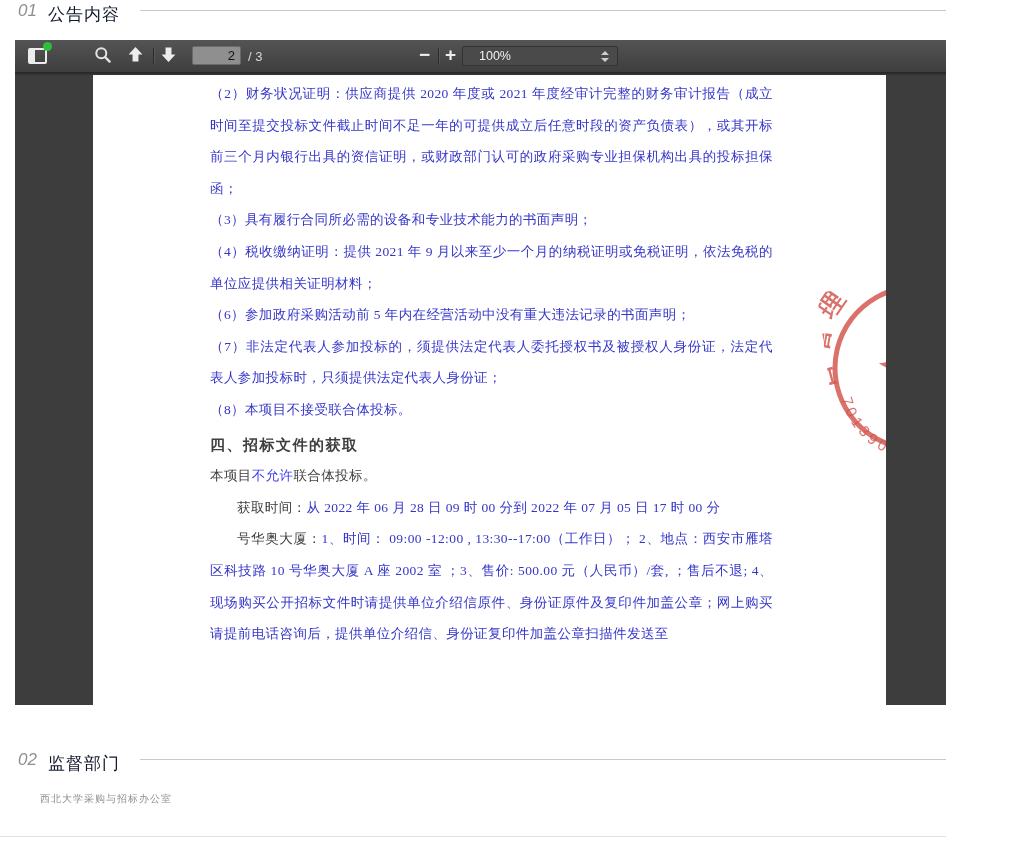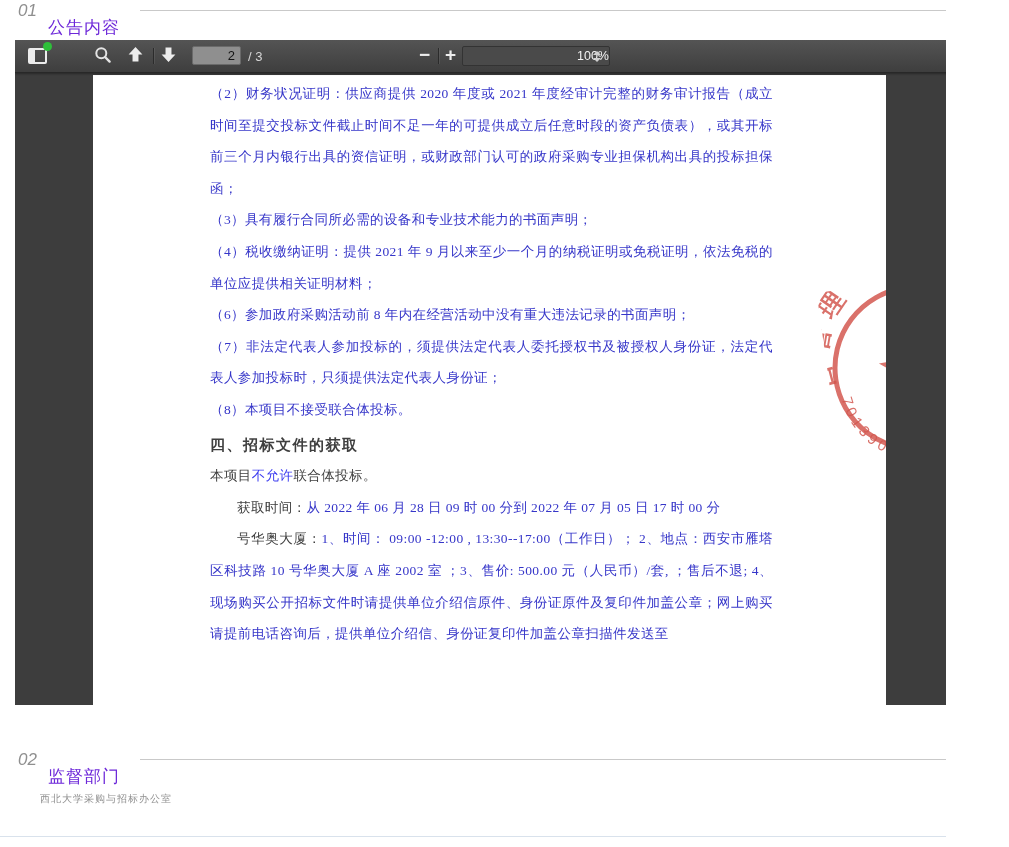--- a/index.html
+++ b/index.html
@@ -3,21 +3,21 @@
 <meta charset="utf-8">
 <style>
   html,body{margin:0;padding:0;background:#fff;}
   .canvas{
     position:relative;width:946px;height:847px;overflow:hidden;
     background:#fff;font-family:"Liberation Sans","DejaVu Sans",sans-serif;
   }
   
   .sec-header{position:absolute;left:0;width:100%;height:22px;}
   .sec-num{position:absolute;left:18px;top:1px;font-style:italic;font-size:17px;color:#8f8f8f;}
-  .sec-title{position:absolute;left:48px;top:16px;font-size:17px;color:#6d28d9;letter-spacing:1px;}
+  .sec-title{position:absolute;left:48px;top:3px;font-size:17px;color:#0f172a;letter-spacing:1px;}
   .sec-rule{position:absolute;left:140px;top:10px;width:843px;height:0;border-top:1px solid #c9c9c9;}
   .dept-text{position:absolute;left:40px;top:792px;font-size:10px;color:#909090;letter-spacing:1px;}
   .bottom-rule{position:absolute;left:0;top:836px;width:1009px;height:1px;background:#d9e2ec;}
 
   
   .pdf-viewer{position:absolute;left:15px;top:40px;width:968px;height:665px;background:#3d3d3d;overflow:hidden;}
   .toolbar{position:absolute;left:0;top:0;width:100%;height:32px;
     background:linear-gradient(#545454,#3e3e3e);border-bottom:1px solid #282828;
     box-shadow:0 1px 2px rgba(0,0,0,.35);z-index:3;}
   .tb-btn{position:absolute;top:6px;width:20px;height:20px;cursor:pointer;}
@@ -28,21 +28,21 @@
   .green-dot{position:absolute;right:-4px;top:-4px;width:9px;height:9px;border-radius:50%;background:#2ec03a;}
 
   .page-input{position:absolute;left:177px;top:6px;width:42px;height:17px;background:#8f8f8f;
     border:1px solid #6a6a6a;border-radius:2px;text-align:right;padding:0 5px 0 0;
     font-size:13px;color:#141414;font-family:inherit;}
   .page-count{position:absolute;left:233px;top:9px;font-size:13px;color:#d6d6d6;}
 
   .zoom-label{position:absolute;top:4px;font-size:19px;color:#ededed;font-weight:bold;line-height:22px;}
   .scale-select{position:absolute;left:447px;top:6px;width:138px;height:18px;background:#4a4a4a;
     border:1px solid #333;border-radius:2px;color:#f2f2f2;font-size:12.5px;line-height:18px;
-    padding-left:8px;cursor:pointer;text-align:right;}
+    padding-left:16px;cursor:pointer;}
   .spinner{position:absolute;right:8px;top:4px;width:8px;height:11px;}
   .spinner .up{position:absolute;top:0;left:0;width:0;height:0;border-left:4px solid transparent;border-right:4px solid transparent;border-bottom:4px solid #cfcfcf;}
   .spinner .dn{position:absolute;bottom:0;left:0;width:0;height:0;border-left:4px solid transparent;border-right:4px solid transparent;border-top:4px solid #cfcfcf;}
 
   
   .viewer-body{position:absolute;left:0;top:33px;width:100%;height:632px;overflow:hidden;padding-left:20px;}
   .pdf-page{position:absolute;left:78px;top:2px;width:793px;height:700px;background:#fff;overflow:hidden;}
   .doc-text{position:absolute;left:117px;top:3px;width:563px;
     font-family:"Liberation Serif","DejaVu Serif",serif;
     font-size:13.5px;line-height:31.6px;color:#3636c9;
@@ -147,21 +147,21 @@
         </svg>
       </div>
     </div>
 
     <div class="viewer-body">
       <div class="pdf-page">
         <div class="doc-text">
             <p class="doc-para"><span class="seg-blue">（2）财务状况证明：供应商提供 2020 年度或 2021 年度经审计完整的财务审计报告（成立时间至提交投标文件截止时间不足一年的可提供成立后任意时段的资产负债表），或其开标前三个月内银行出具的资信证明，或财政部门认可的政府采购专业担保机构出具的投标担保函；</span></p>
             <p class="doc-para"><span class="seg-blue">（3）具有履行合同所必需的设备和专业技术能力的书面声明；</span></p>
             <p class="doc-para"><span class="seg-blue">（4）税收缴纳证明：提供 2021 年 9 月以来至少一个月的纳税证明或免税证明，依法免税的单位应提供相关证明材料；</span></p>
-            <p class="doc-para"><span class="seg-blue">（6）参加政府采购活动前 8 年内在经营活动中没有重大违法记录的书面声明；</span></p>
+            <p class="doc-para"><span class="seg-blue">（6）参加政府采购活动前 5 年内在经营活动中没有重大违法记录的书面声明；</span></p>
             <p class="doc-para"><span class="seg-blue">（7）非法定代表人参加投标的，须提供法定代表人委托授权书及被授权人身份证，法定代表人参加投标时，只须提供法定代表人身份证；</span></p>
             <p class="doc-para"><span class="seg-blue">（8）本项目不接受联合体投标。</span></p>
             <p class="doc-para heading"><span class="seg-dark">四、招标文件的获取</span></p>
             <p class="doc-para"><span class="seg-dark">本项目</span><span class="seg-bright">不允许</span><span class="seg-dark">联合体投标。</span></p>
             <p class="doc-para indent"><span class="seg-dark">获取时间：</span><span class="seg-blue">从 2022 年 06 月 28 日 09 时 00 分到 2022 年 07 月 05 日 17 时 00 分</span></p>
             <p class="doc-para indent"><span class="seg-dark">号华奥大厦：</span><span class="seg-blue">1、时间： 09:00 -12:00 , 13:30--17:00（工作日）； 2、地点：西安市雁塔区科技路 10 号华奥大厦 A 座 2002 室 ；3、售价: 500.00 元（人民币）/套, ；售后不退; 4、现场购买公开招标文件时请提供单位介绍信原件、身份证原件及复印件加盖公章；网上购买请提前电话咨询后，提供单位介绍信、身份证复印件加盖公章扫描件发送至</span></p>
           </div>
 
         <svg class="stamp" width="176" height="176" viewBox="0 0 176 176">
           <defs>

